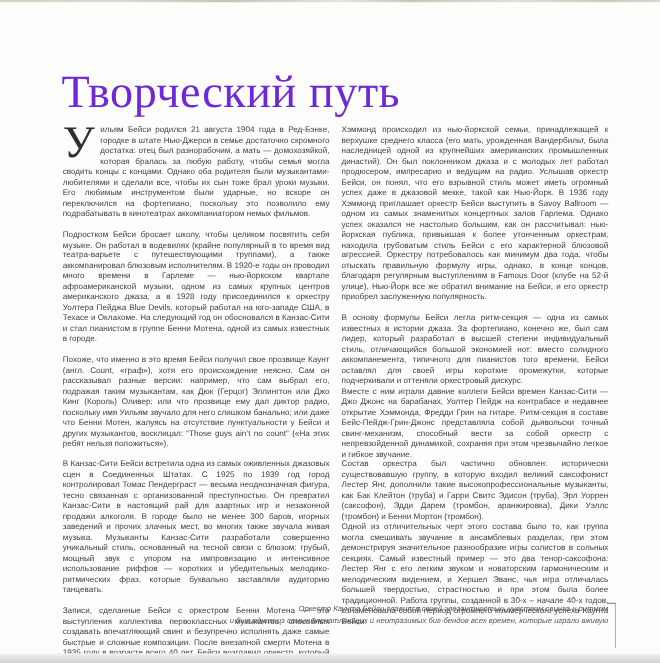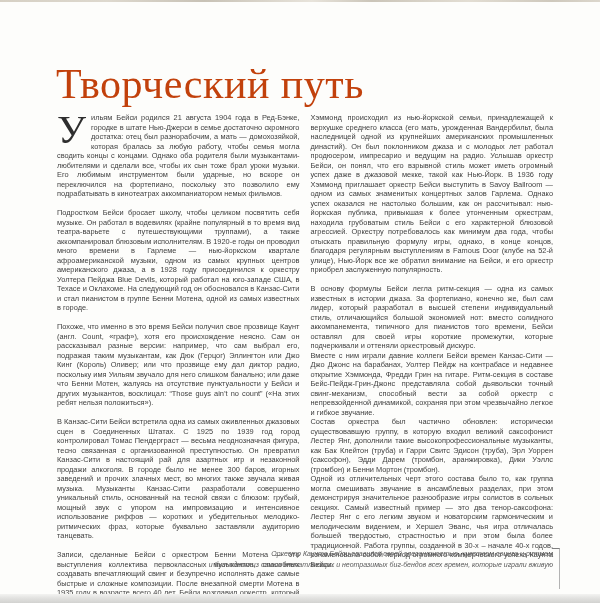--- a/index.html
+++ b/index.html
@@ -32,21 +32,21 @@
   }
 
   .page-title {
     position: absolute;
     top: 60px;
     left: 56px;
     font-family: "Liberation Serif", serif;
     font-weight: 400;
     font-size: 42px;
     letter-spacing: 0.5px;
-    color: #c2410c;
+    color: #6d28d9;
   }
 
   .columns {
     position: absolute;
     top: 113px;
     left: 57px;
     width: 496px;
     display: flex;
     gap: 11px;
   }

